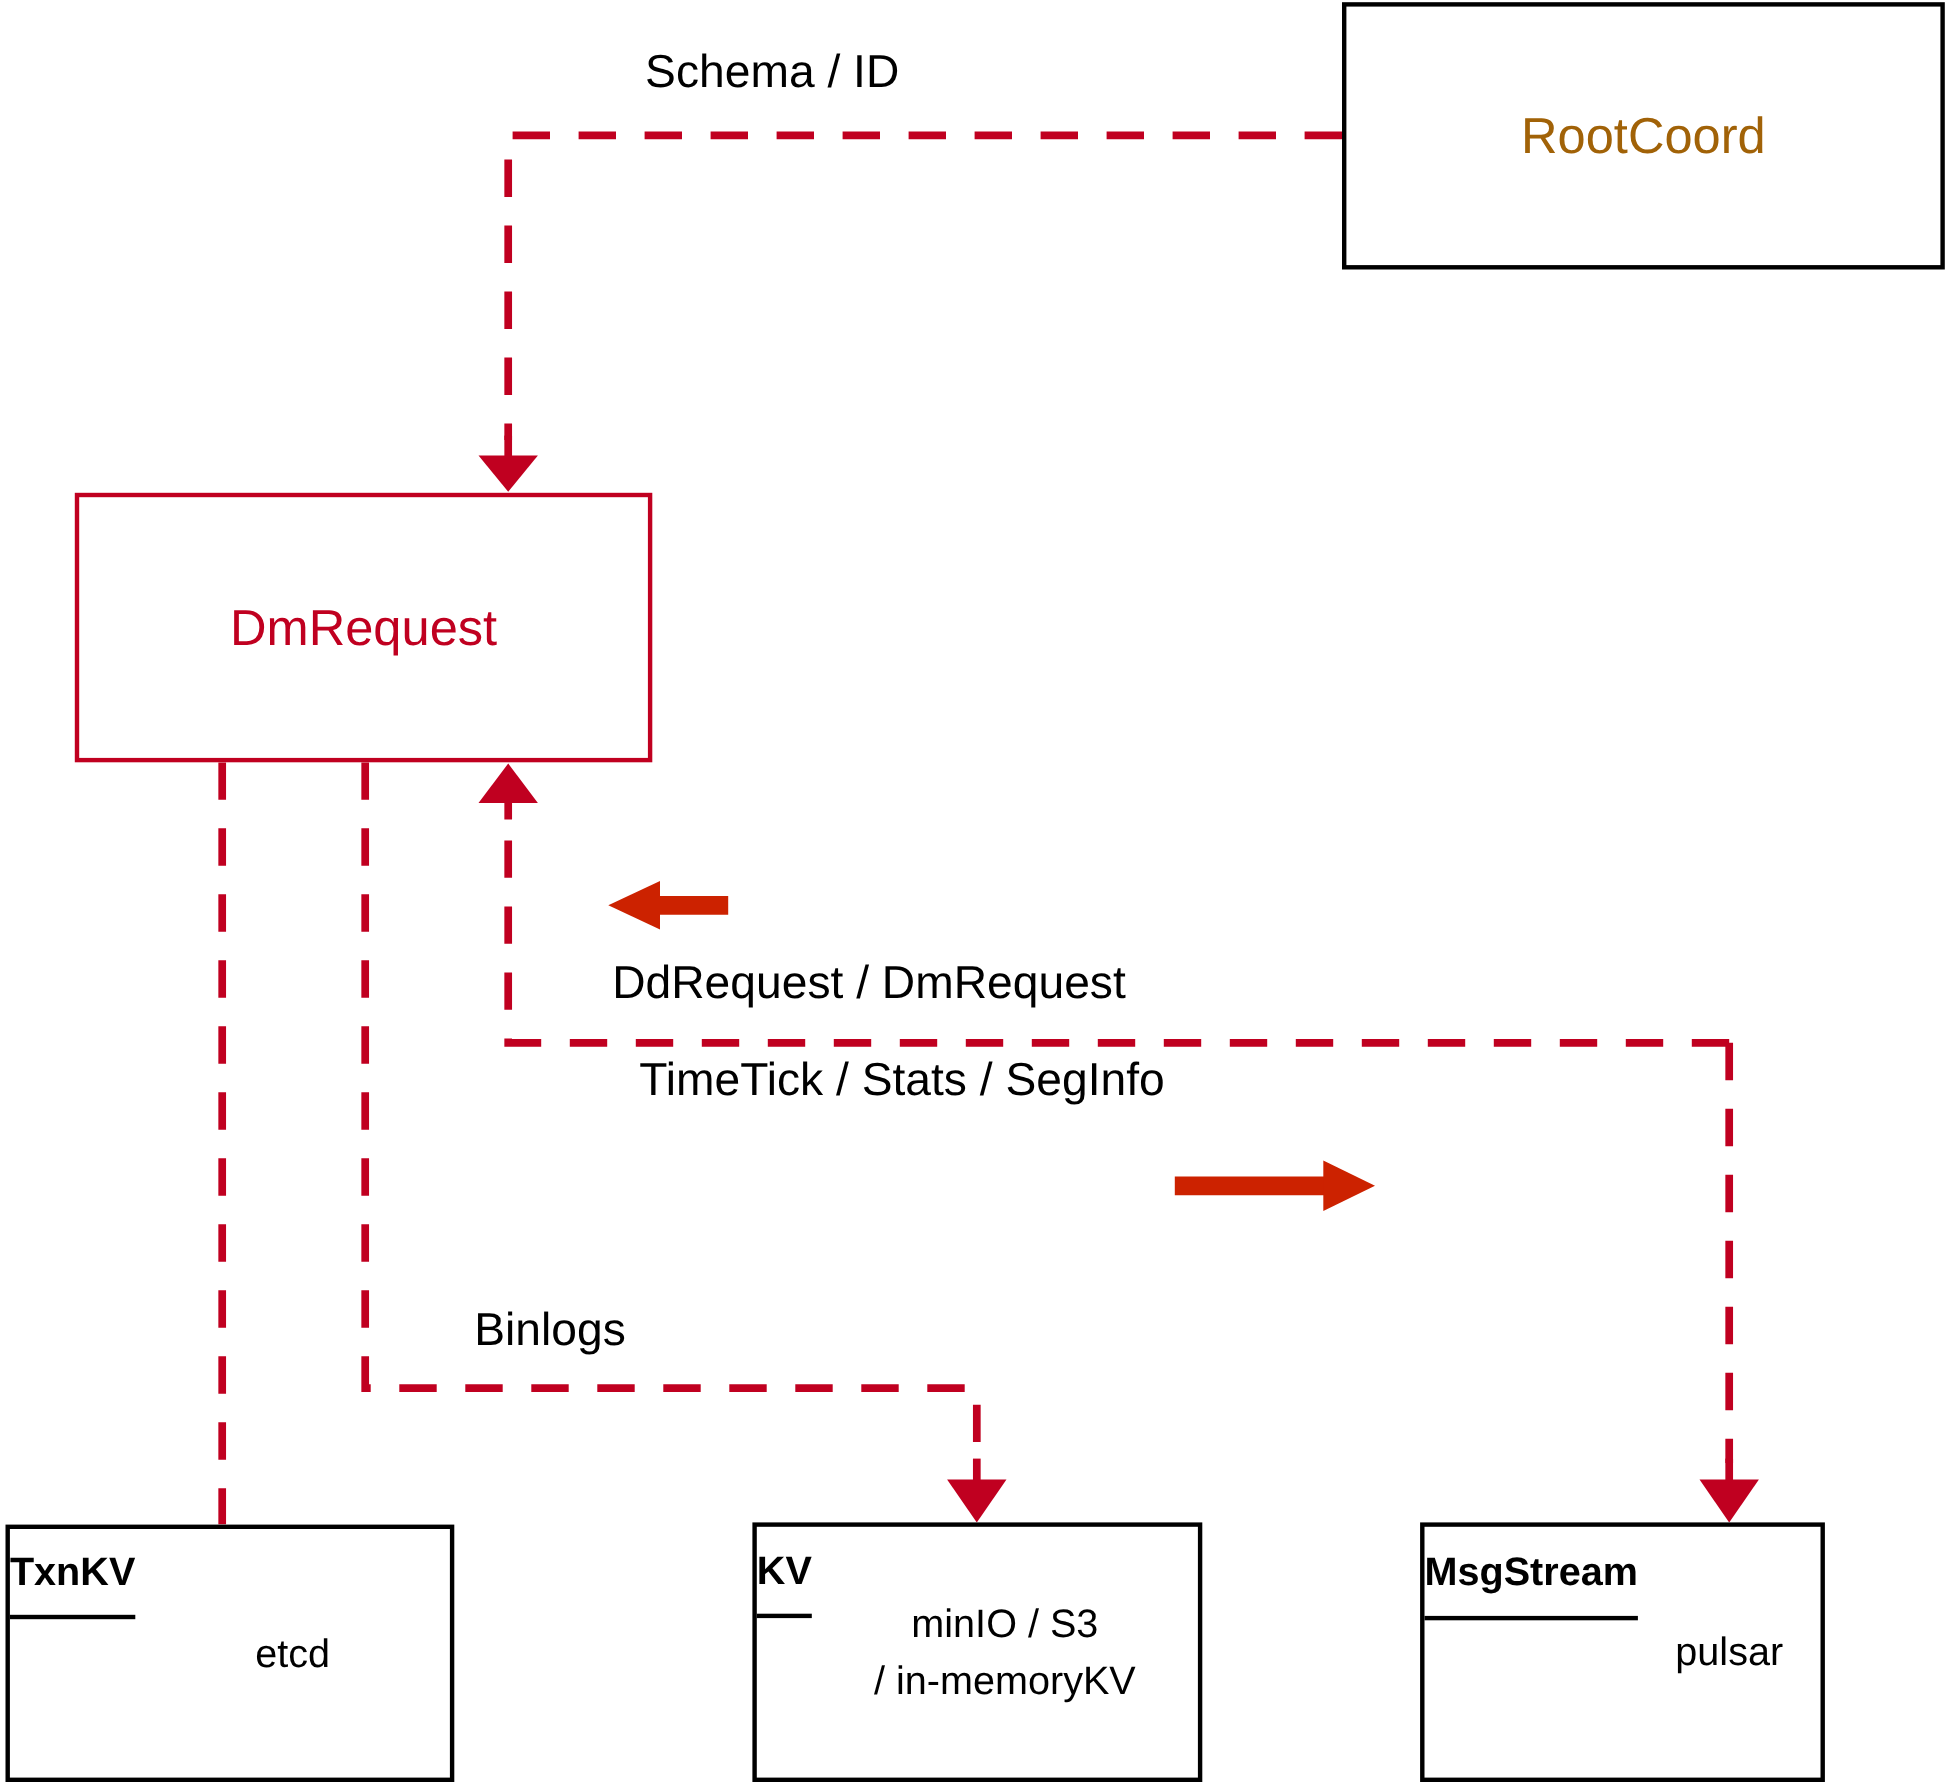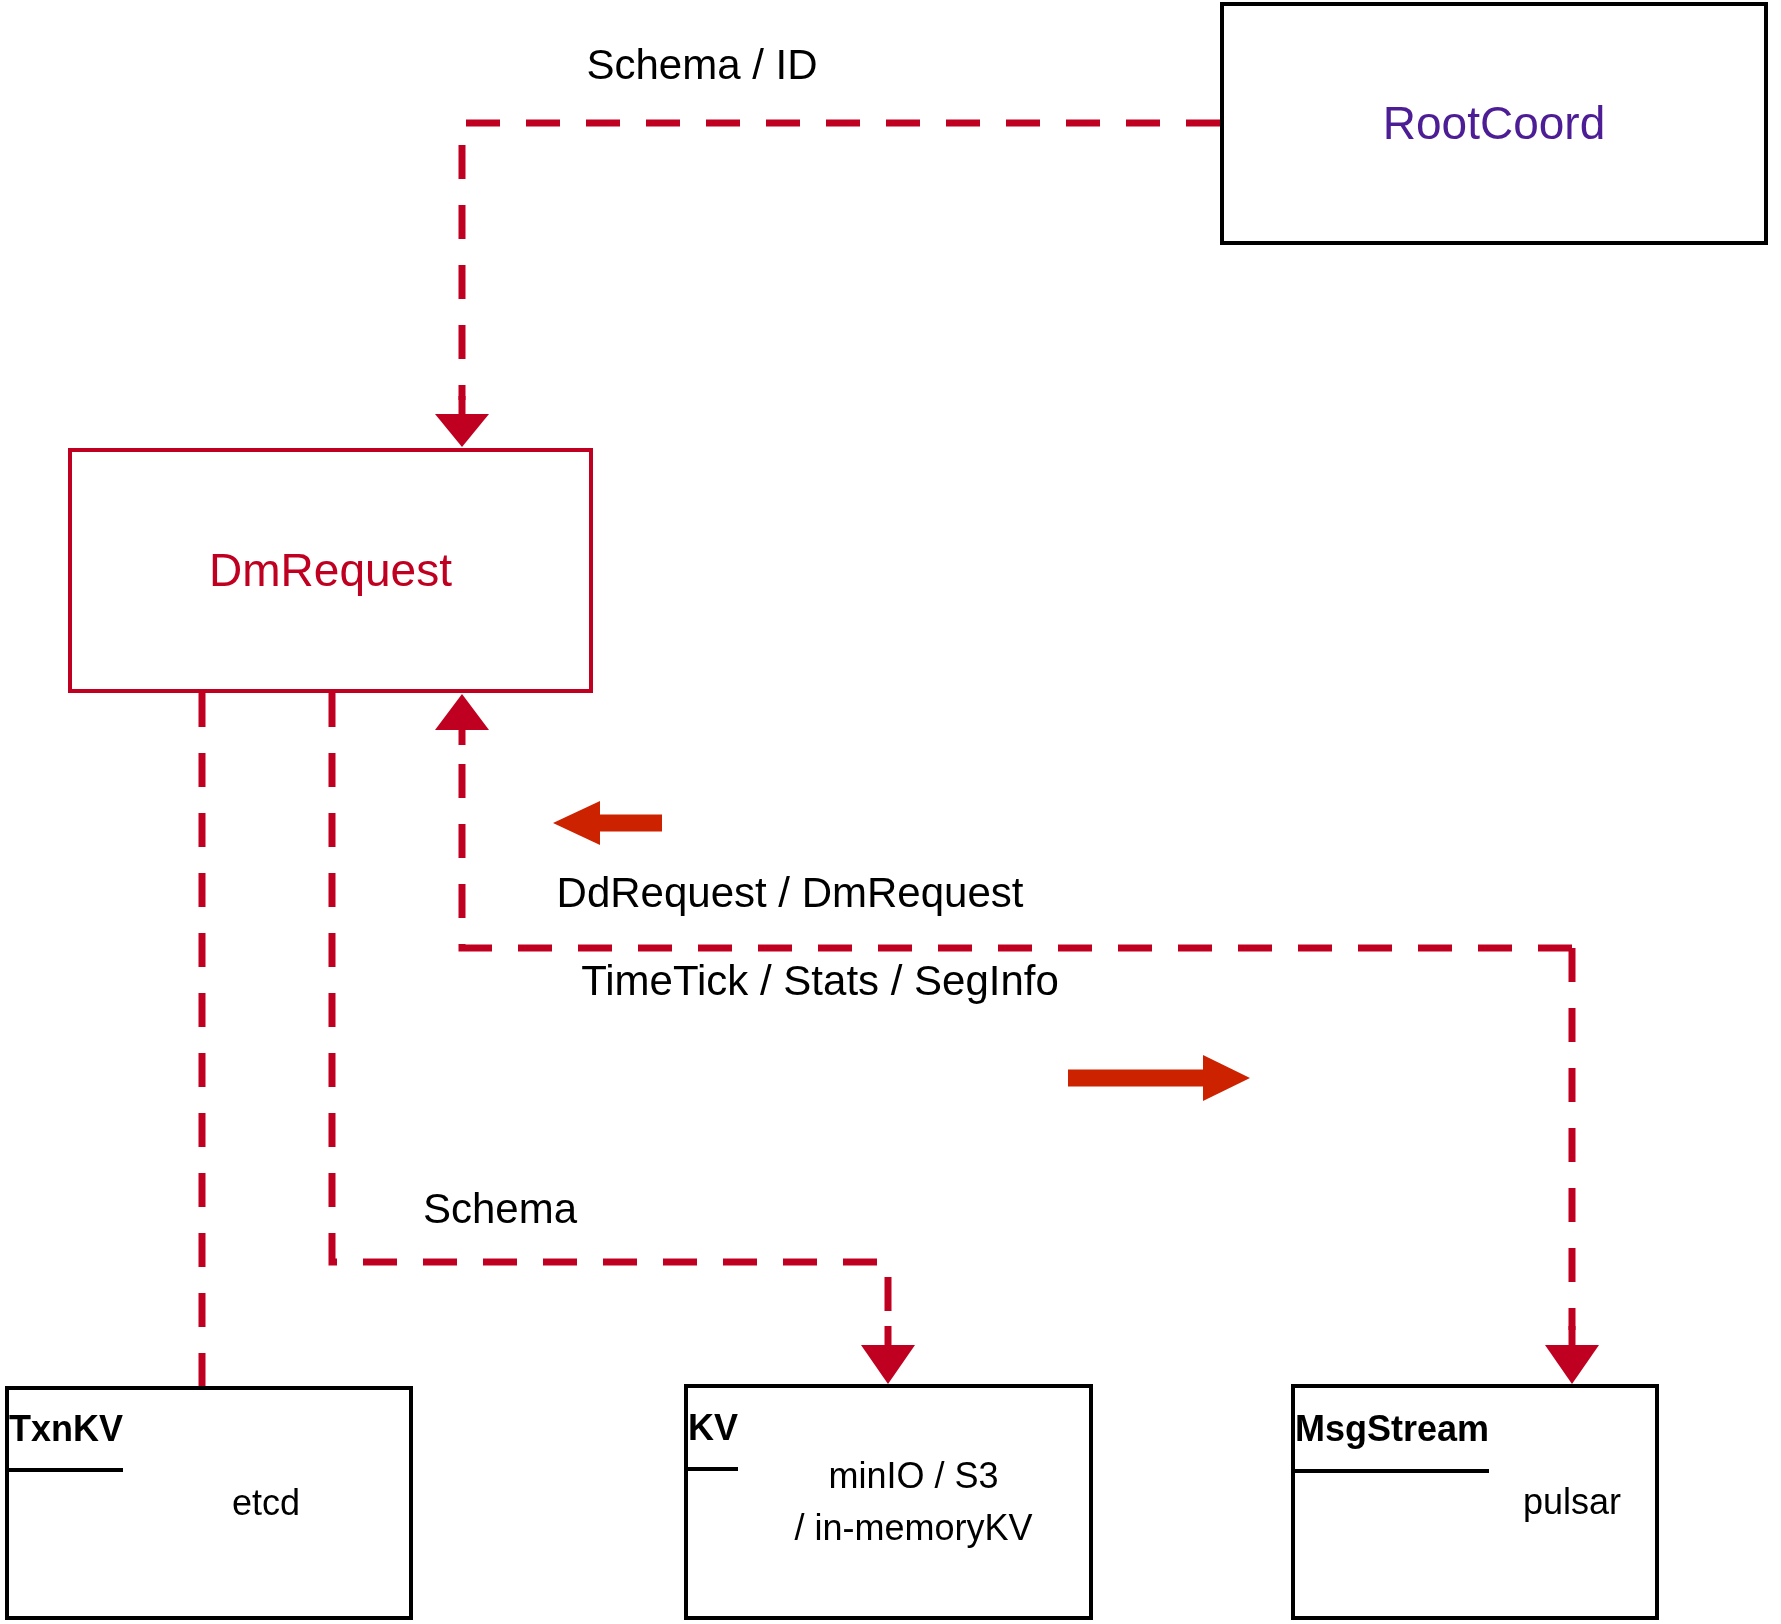--- a/index.html
+++ b/index.html
@@ -40,21 +40,21 @@
     text-align: center;
     box-sizing: border-box;
   }
   .simple-node {
     display: flex;
     align-items: center;
     justify-content: center;
   }
   .simple-node .node-title {
     font-size: 46px;
-    color: #4c1d95;
+    color: #a16207;
     line-height: 1.1;
   }
   .simple-node.red-text .node-title {
     color: #C00020;
   }
   .split-node {
     display: flex;
     flex-direction: row;
   }
   .split-node .split-header {
@@ -183,15 +183,15 @@
       <div class="node-sub">pulsar</div>
     </div>
   </div>
 
   <div class="edge-label" style="left:537px; top:42px; width:330px;">Schema / ID</div>
 
   <div class="edge-label" style="left:460px; top:870px; width:660px;">DdRequest / DmRequest</div>
 
   <div class="edge-label" style="left:440px; top:958px; width:760px;">TimeTick / Stats / SegInfo</div>
 
-  <div class="edge-label" style="left:330px; top:1186px; width:340px;">Schema</div>
+  <div class="edge-label" style="left:330px; top:1186px; width:340px;">Binlogs</div>
 
 </div>
 
 </body></html>

